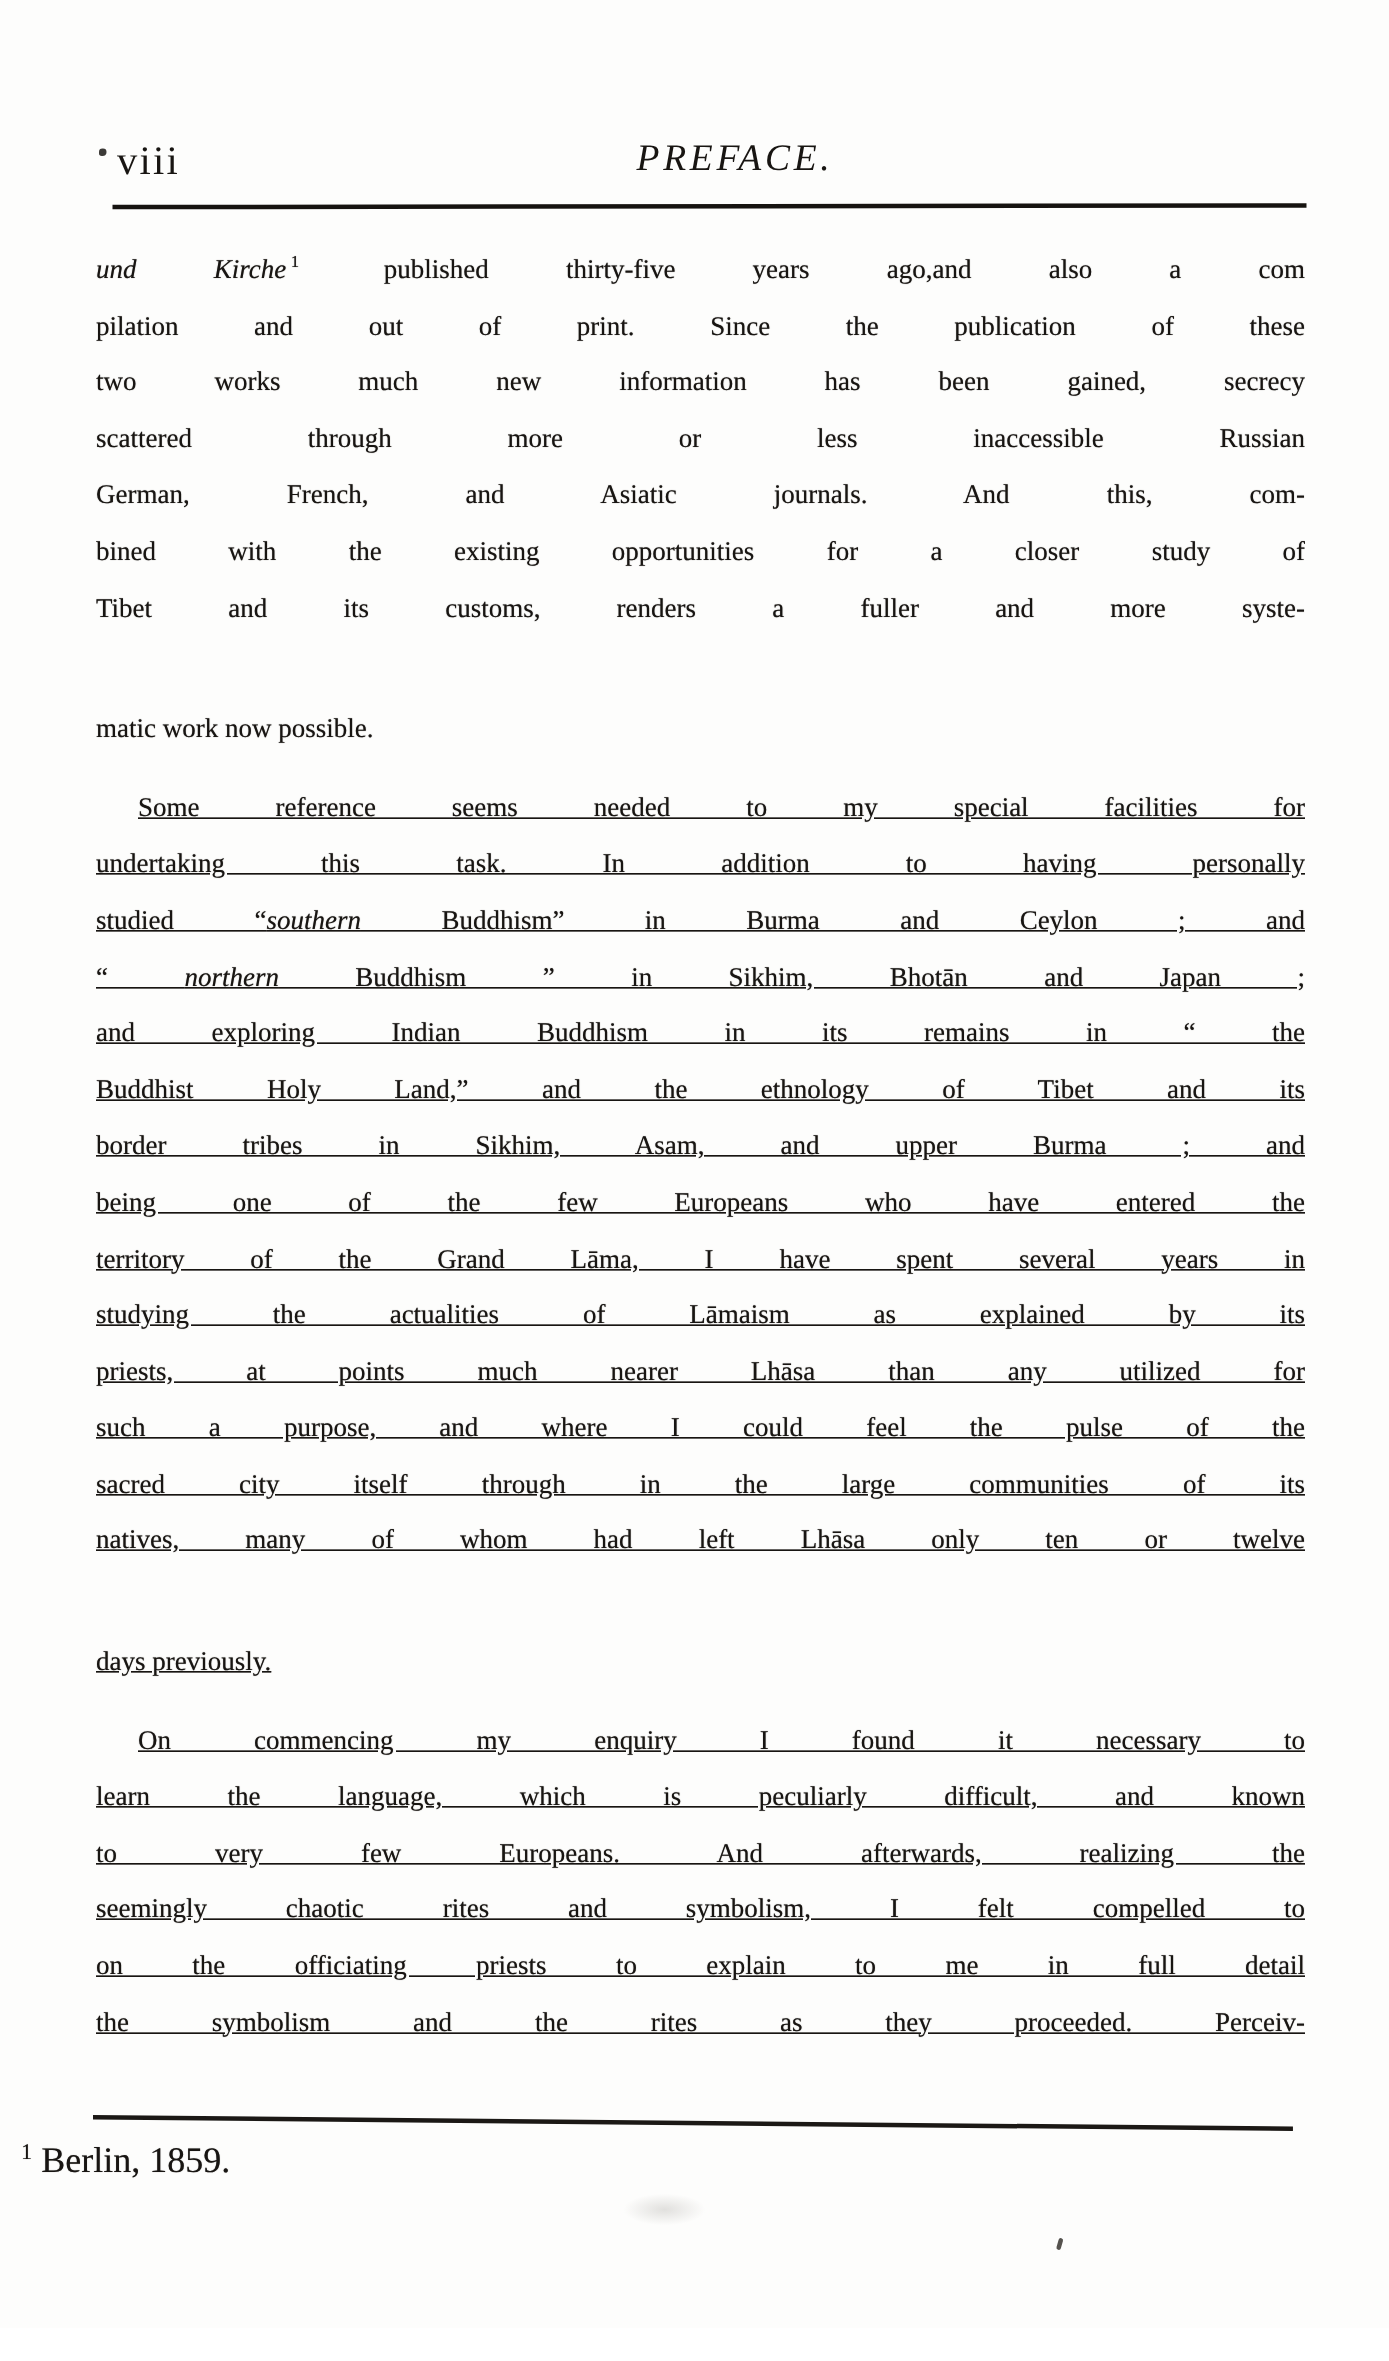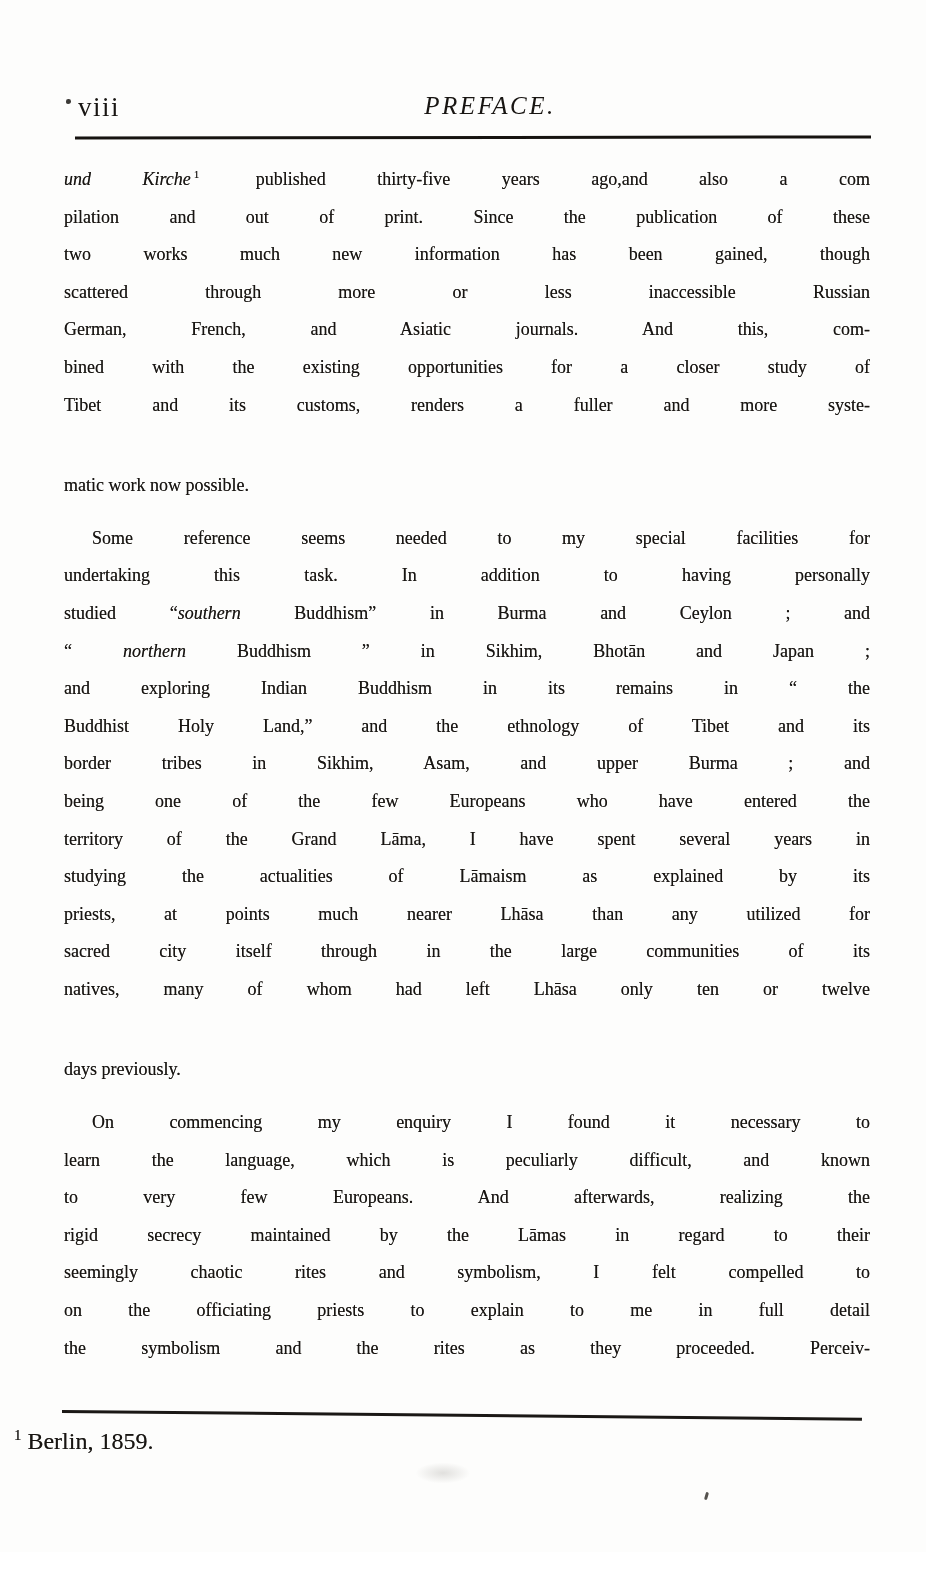--- a/index.html
+++ b/index.html
@@ -59,21 +59,21 @@
   
   .text-block {
     position: absolute;
     left: 64px;
     top: 161px;
     width: 806px;
     font-size: 18px;
     line-height: 37.6px;
     text-shadow: 0 0 0.6px rgba(24, 21, 18, 0.65);
   }
-  .para + .para { margin-top: 15px; }
+  .para + .para { margin-top: 15px; text-decoration: underline; }
   .line {
     text-align: justify;
     text-align-last: justify;
     text-justify: inter-word;
     height: 37.6px;
     overflow: hidden;
   }
   .line.no-just { text-align-last: left; margin-top: 43px; }
   .para.indent .line:first-child { text-indent: 28px; }
   .it { font-style: italic; }
@@ -135,48 +135,48 @@
     <span class="page-num">viii</span>
     <span class="running-title">PREFACE.</span>
   </div>
 
   <div class="rule-top"></div>
 
   <div class="text-block">
       <div class="para">
         <div class="line"><span class="it">und Kirche</span><span class="fn-sup">1</span><span> published thirty-five years ago,and also a com</span></div>
         <div class="line"><span>pilation and out of print.  Since the publication of these</span></div>
-        <div class="line"><span>two works much new information has been gained, though</span></div>
+        <div class="line"><span>two works much new information has been gained, secrecy</span></div>
         <div class="line"><span>scattered through more or less inaccessible Russian</span></div>
         <div class="line"><span>German, French, and Asiatic journals.  And this, com-</span></div>
         <div class="line"><span>bined with the existing opportunities for a closer study of</span></div>
         <div class="line"><span>Tibet and its customs, renders a fuller and more syste-</span></div>
         <div class="line no-just"><span>matic work now possible.</span></div>
       </div>
       <div class="para indent">
         <div class="line"><span>Some reference seems needed to my special facilities for</span></div>
         <div class="line"><span>undertaking this task.  In addition to having personally</span></div>
         <div class="line"><span>studied “</span><span class="it">southern</span><span> Buddhism” in Burma and Ceylon ; and</span></div>
         <div class="line"><span>“ </span><span class="it">northern</span><span> Buddhism ” in Sikhim, Bhotān and Japan ;</span></div>
         <div class="line"><span>and exploring Indian Buddhism in its remains in “ the</span></div>
         <div class="line"><span>Buddhist Holy Land,” and the ethnology of Tibet and its</span></div>
         <div class="line"><span>border tribes in Sikhim, Asam, and upper Burma ; and</span></div>
         <div class="line"><span>being one of the few Europeans who have entered the</span></div>
         <div class="line"><span>territory of the Grand Lāma, I have spent several years in</span></div>
         <div class="line"><span>studying the actualities of Lāmaism as explained by its</span></div>
         <div class="line"><span>priests, at points much nearer Lhāsa than any utilized for</span></div>
+        <div class="line"><span>such a purpose, and where I could feel the pulse of the</span></div>
         <div class="line"><span>sacred city itself through in the large communities of its</span></div>
         <div class="line"><span>natives, many of whom had left Lhāsa only ten or twelve</span></div>
         <div class="line no-just"><span>days previously.</span></div>
       </div>
       <div class="para indent">
         <div class="line"><span>On commencing my enquiry I found it necessary to</span></div>
         <div class="line"><span>learn the language, which is peculiarly difficult, and known</span></div>
         <div class="line"><span>to very few Europeans.  And afterwards, realizing the</span></div>
-        <div class="line"><span>rigid secrecy maintained by the Lāmas in regard to their</span></div>
         <div class="line"><span>seemingly chaotic rites and symbolism, I felt compelled to</span></div>
         <div class="line"><span>on the officiating priests to explain to me in full detail</span></div>
         <div class="line"><span>the symbolism and the rites as they proceeded.  Perceiv-</span></div>
       </div>
     </div>
 
   <div class="rule-foot"></div>
 
   <div class="footnote">
     <span class="fn-sup">1</span><span>Berlin, 1859.</span>

